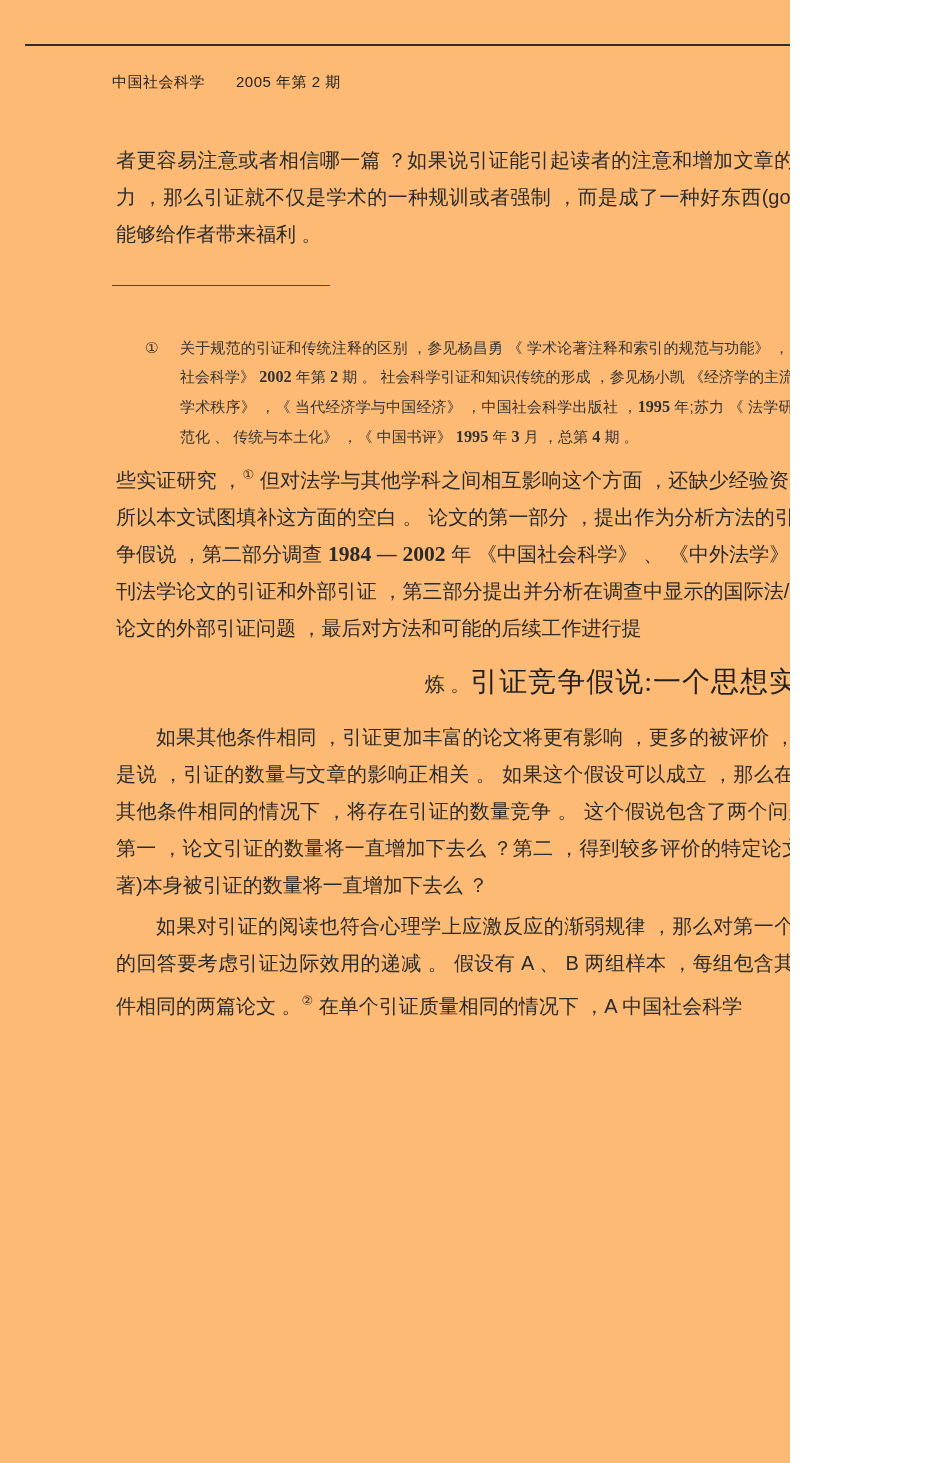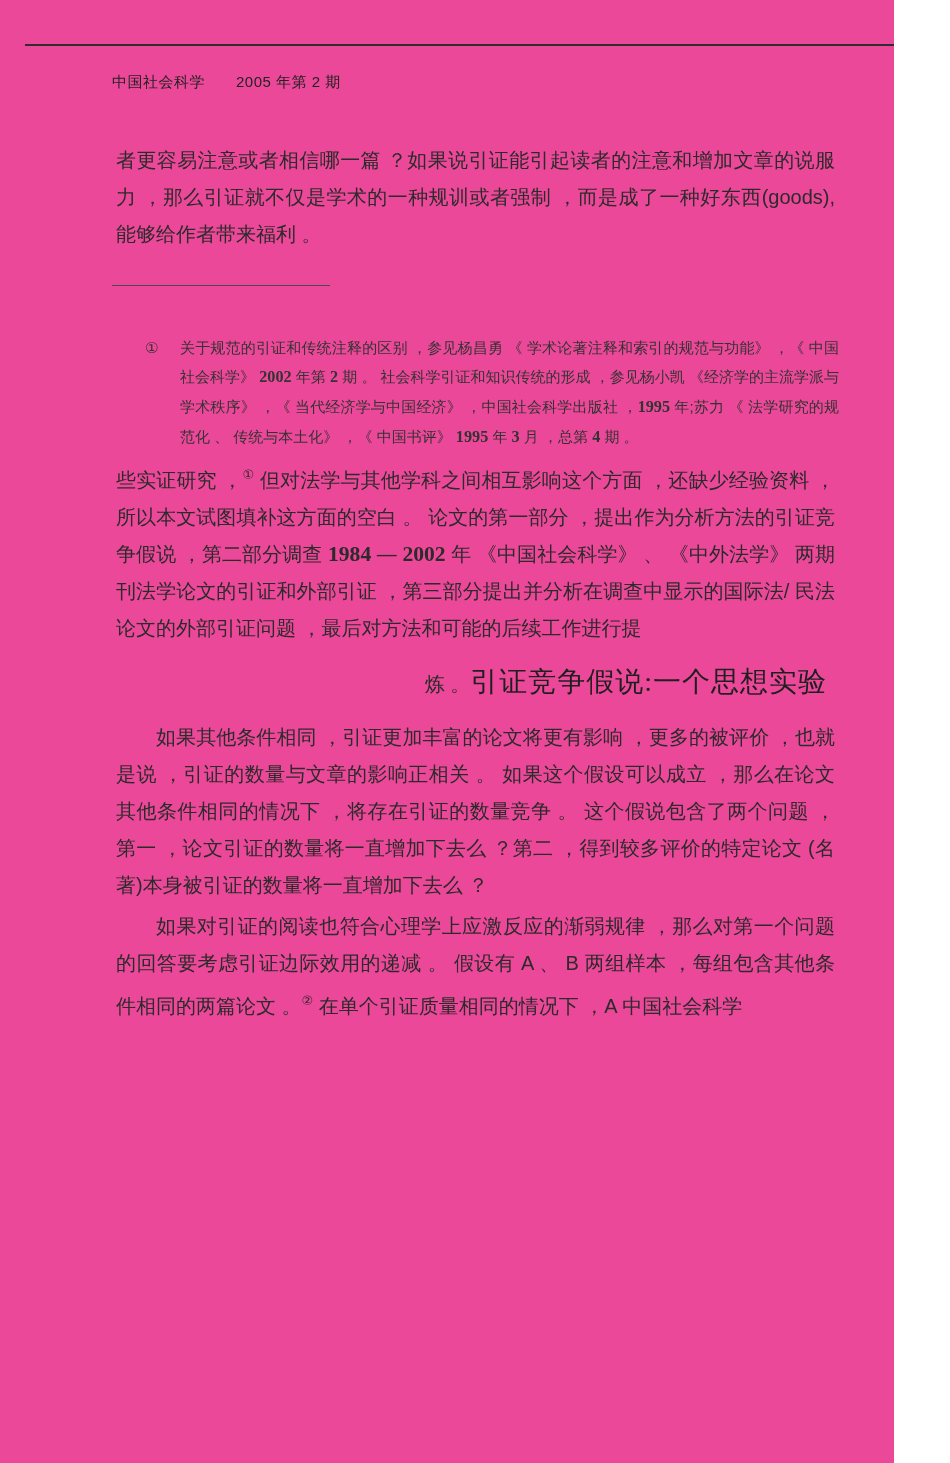--- a/index.html
+++ b/index.html
@@ -2,23 +2,23 @@
 <html><head>
 <meta charset="utf-8">
 <style>
   html, body {
     margin: 0;
     padding: 0;
     background: #ffffff;
   }
   .page {
     position: relative;
-    width: 894px;
+    width: 790px;
     height: 1463px;
-    background: #ec4899;
+    background: #fdba74;
     overflow: hidden;
     font-family: "Liberation Sans", "DejaVu Sans", sans-serif;
     color: #2b2b2b;
   }
   .top-rule {
     position: absolute;
     top: 44px;
     left: 25px;
     width: 910px;
     height: 2px;

